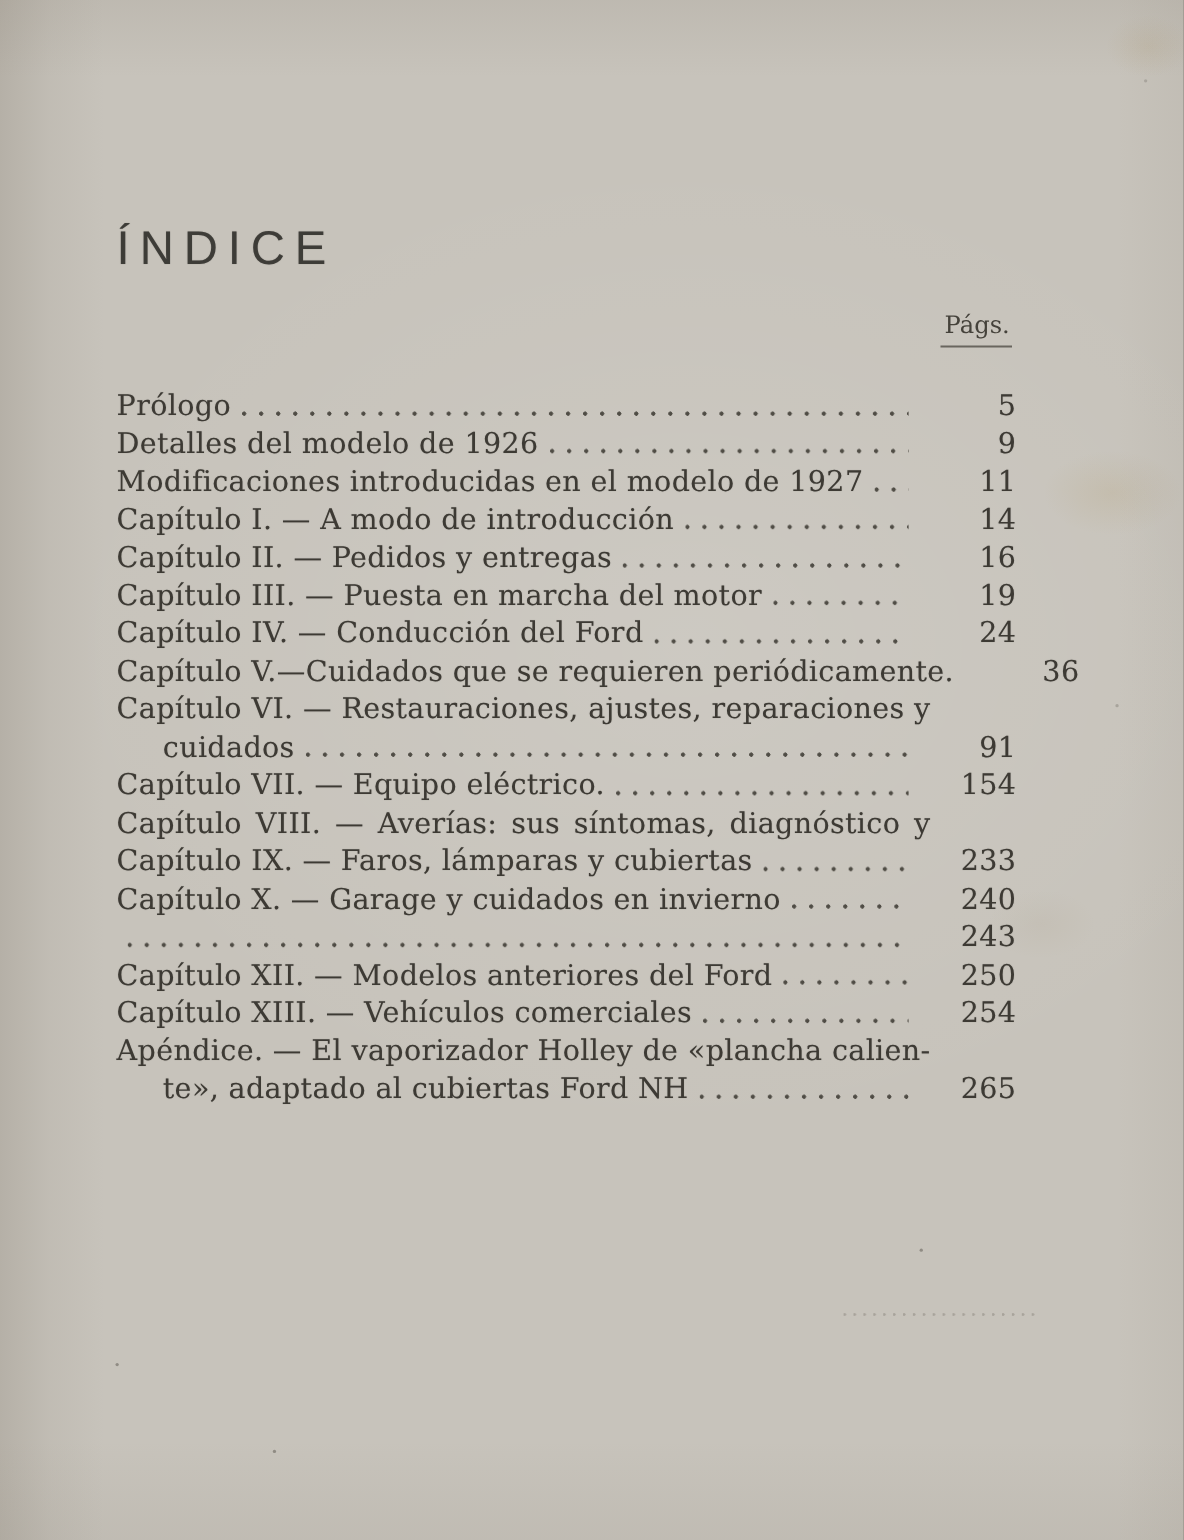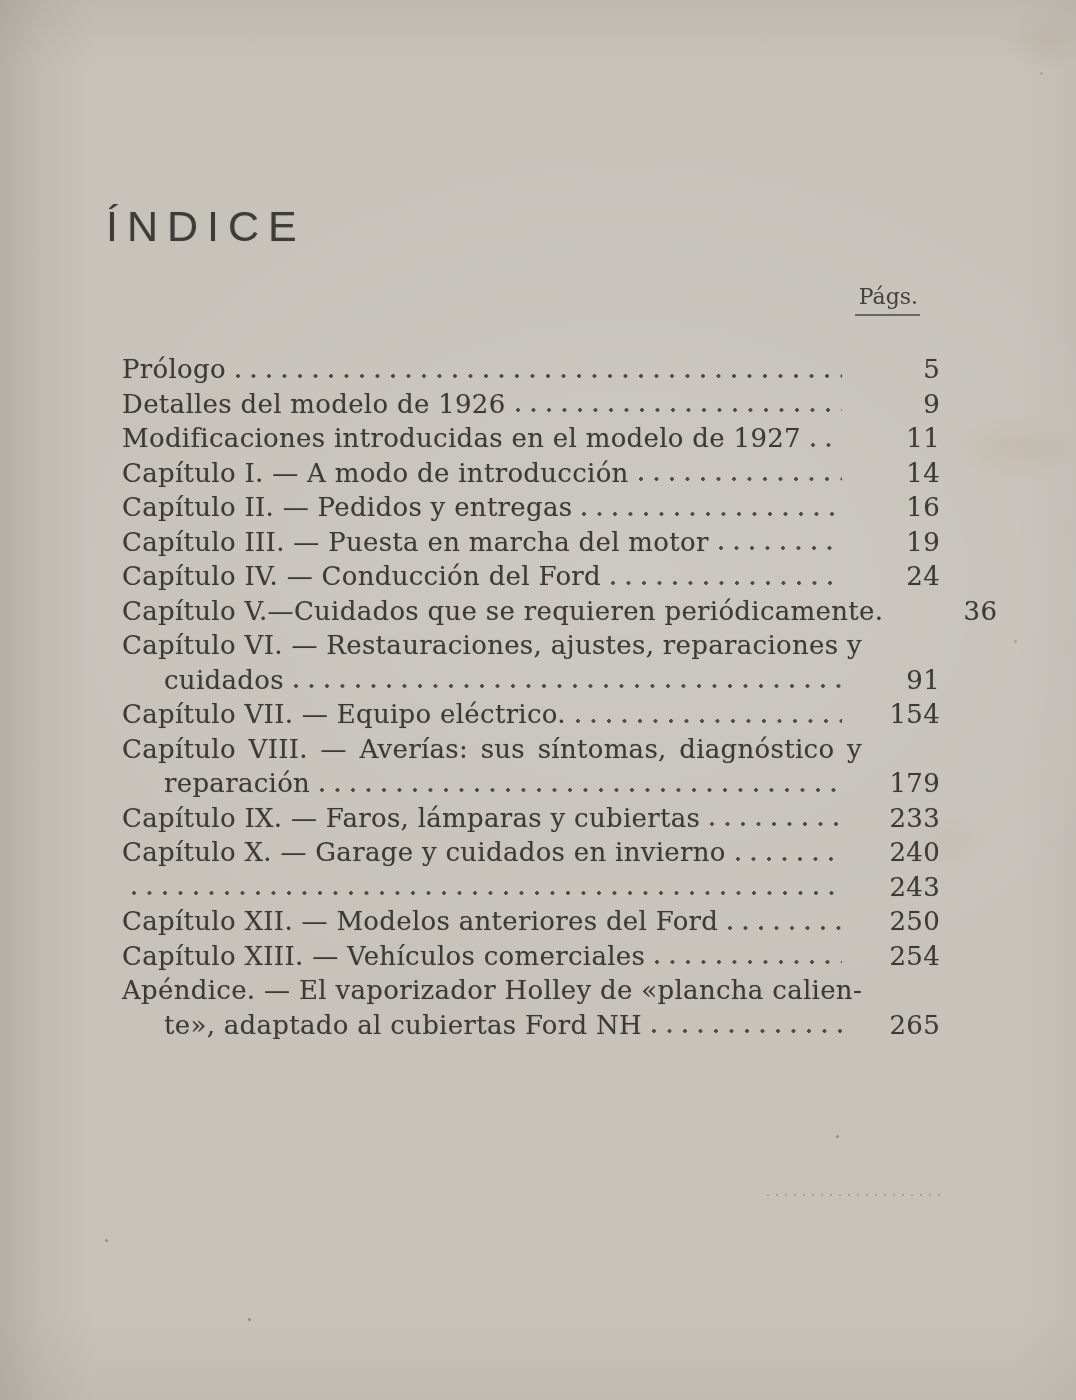--- a/index.html
+++ b/index.html
@@ -51,21 +51,20 @@
   .pags-header .underlined {
     display: inline-block;
     padding: 0 2px 5px 4px;
     border-bottom: 2px solid rgba(64,61,54,0.70);
   }
   .toc {
     position: absolute;
     top: 352px;
     left: 106px;
     width: 822px;
-    margin-left: 16px;
   }
   .row {
     display: flex;
     align-items: baseline;
     line-height: 34.5px;
     font-size: 26px;
     letter-spacing: 0.3px;
     text-shadow: 0 0 1px rgba(61,58,52,0.30);
   }
   .label { white-space: nowrap; }
@@ -185,25 +184,20 @@
 
     <div class="row">
       <span class="label">Capítulo VII. — Equipo eléctrico.</span>
       <span class="leader"></span>
       <span class="pnum">154</span>
     </div>
 
     <div class="row full">
       <span class="label-full">Capítulo VIII. — Averías: sus síntomas, diagnóstico y</span>
     </div>
-    <div class="row cont">
-      <span class="label">reparación</span>
-      <span class="leader"></span>
-      <span class="pnum">179</span>
-    </div>
 
     <div class="row">
       <span class="label">Capítulo IX. — Faros, lámparas y cubiertas</span>
       <span class="leader"></span>
       <span class="pnum">233</span>
     </div>
 
     <div class="row">
       <span class="label">Capítulo X. — Garage y cuidados en invierno</span>
       <span class="leader"></span>

